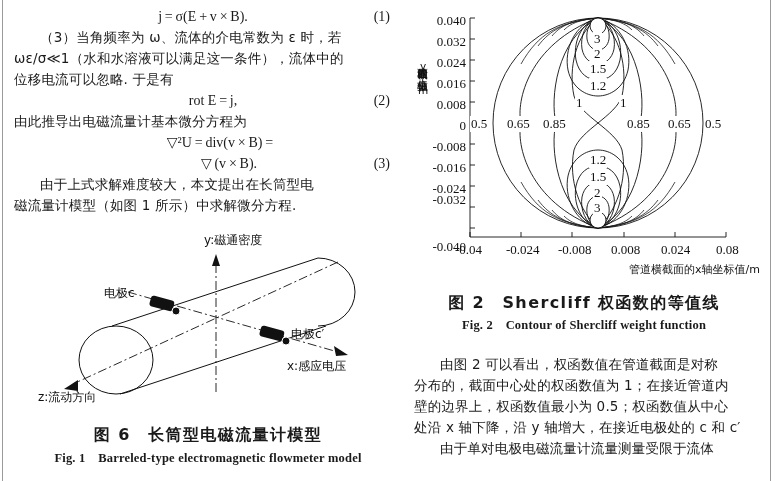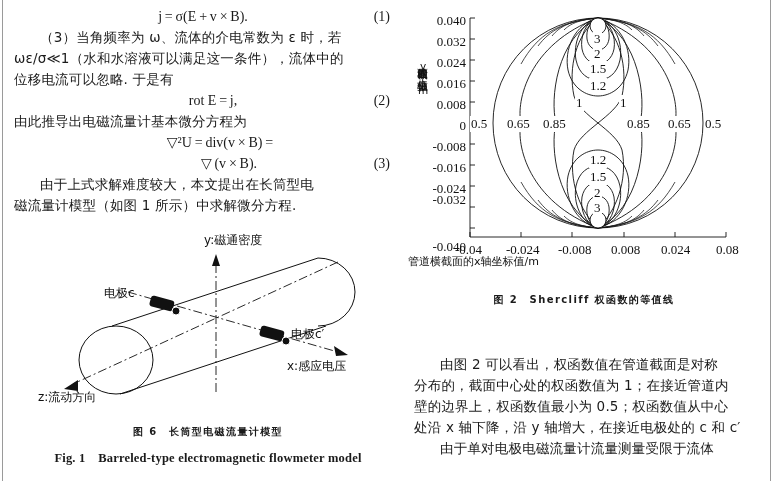--- a/index.html
+++ b/index.html
@@ -72,21 +72,21 @@
   .fig1-cap {
     position: absolute;
     left: 0;
     width: 400px;
     text-align: center;
     white-space: nowrap;
   }
   .cap-zh {
     font-family: "DejaVu Sans", "Liberation Sans", sans-serif;
     font-weight: bold;
-    font-size: 10px;
+    font-size: 16px;
     letter-spacing: 1.4px;
   }
   .cap-en {
     font-family: "Liberation Serif", serif;
     font-weight: bold;
     font-size: 12.5px;
     letter-spacing: 0.2px;
   }
 
   
@@ -113,23 +113,23 @@
     font-size: 10.5px;
     writing-mode: vertical-rl;
     text-orientation: upright;
     letter-spacing: 0px;
     white-space: nowrap;
     color: #111;
   }
   .xtitle {
     position: absolute;
     left: 0;
-    top: 250px;
+    top: 258px;
     width: 352px;
-    text-align: left;
+    text-align: right;
     font-family: "DejaVu Sans", "Liberation Sans", sans-serif;
     font-size: 11px;
     color: #111;
   }
   .tick-lbl {
     position: absolute;
     font-family: "Liberation Serif", serif;
     font-size: 13px;
     color: #111;
     white-space: nowrap;
@@ -378,20 +378,21 @@
       <div class="tick-lbl" style="left:185px; top:42px; background:#fff; padding:0 1px;">2</div>
       <div class="tick-lbl" style="left:185px; top:27px; background:#fff; padding:0 1px;">3</div>
 
       <div class="tick-lbl" style="left:181px; top:148px; background:#fff; padding:0 1px;">1.2</div>
       <div class="tick-lbl" style="left:181px; top:165px; background:#fff; padding:0 1px;">1.5</div>
       <div class="tick-lbl" style="left:185px; top:181px; background:#fff; padding:0 1px;">2</div>
       <div class="tick-lbl" style="left:185px; top:196px; background:#fff; padding:0 1px;">3</div>
     </div>
 
     <div class="fig2-cap cap-zh" style="top:293px;">图 2 Shercliff 权函数的等值线</div>
+    <div class="fig2-cap cap-en" style="top:318px;">Fig. 2 Contour of Shercliff weight function</div>
 
     <div class="body-right">
       <div class="zh indent">由图 2 可以看出，权函数值在管道截面是对称</div>
       <div class="zh">分布的，截面中心处的权函数值为 1；在接近管道内</div>
       <div class="zh">壁的边界上，权函数值最小为 0.5；权函数值从中心</div>
       <div class="zh">处沿 x 轴下降，沿 y 轴增大，在接近电极处的 c 和 c′</div>
       <div class="zh indent">由于单对电极电磁流量计流量测量受限于流体</div>
     </div>
   </div>
 

